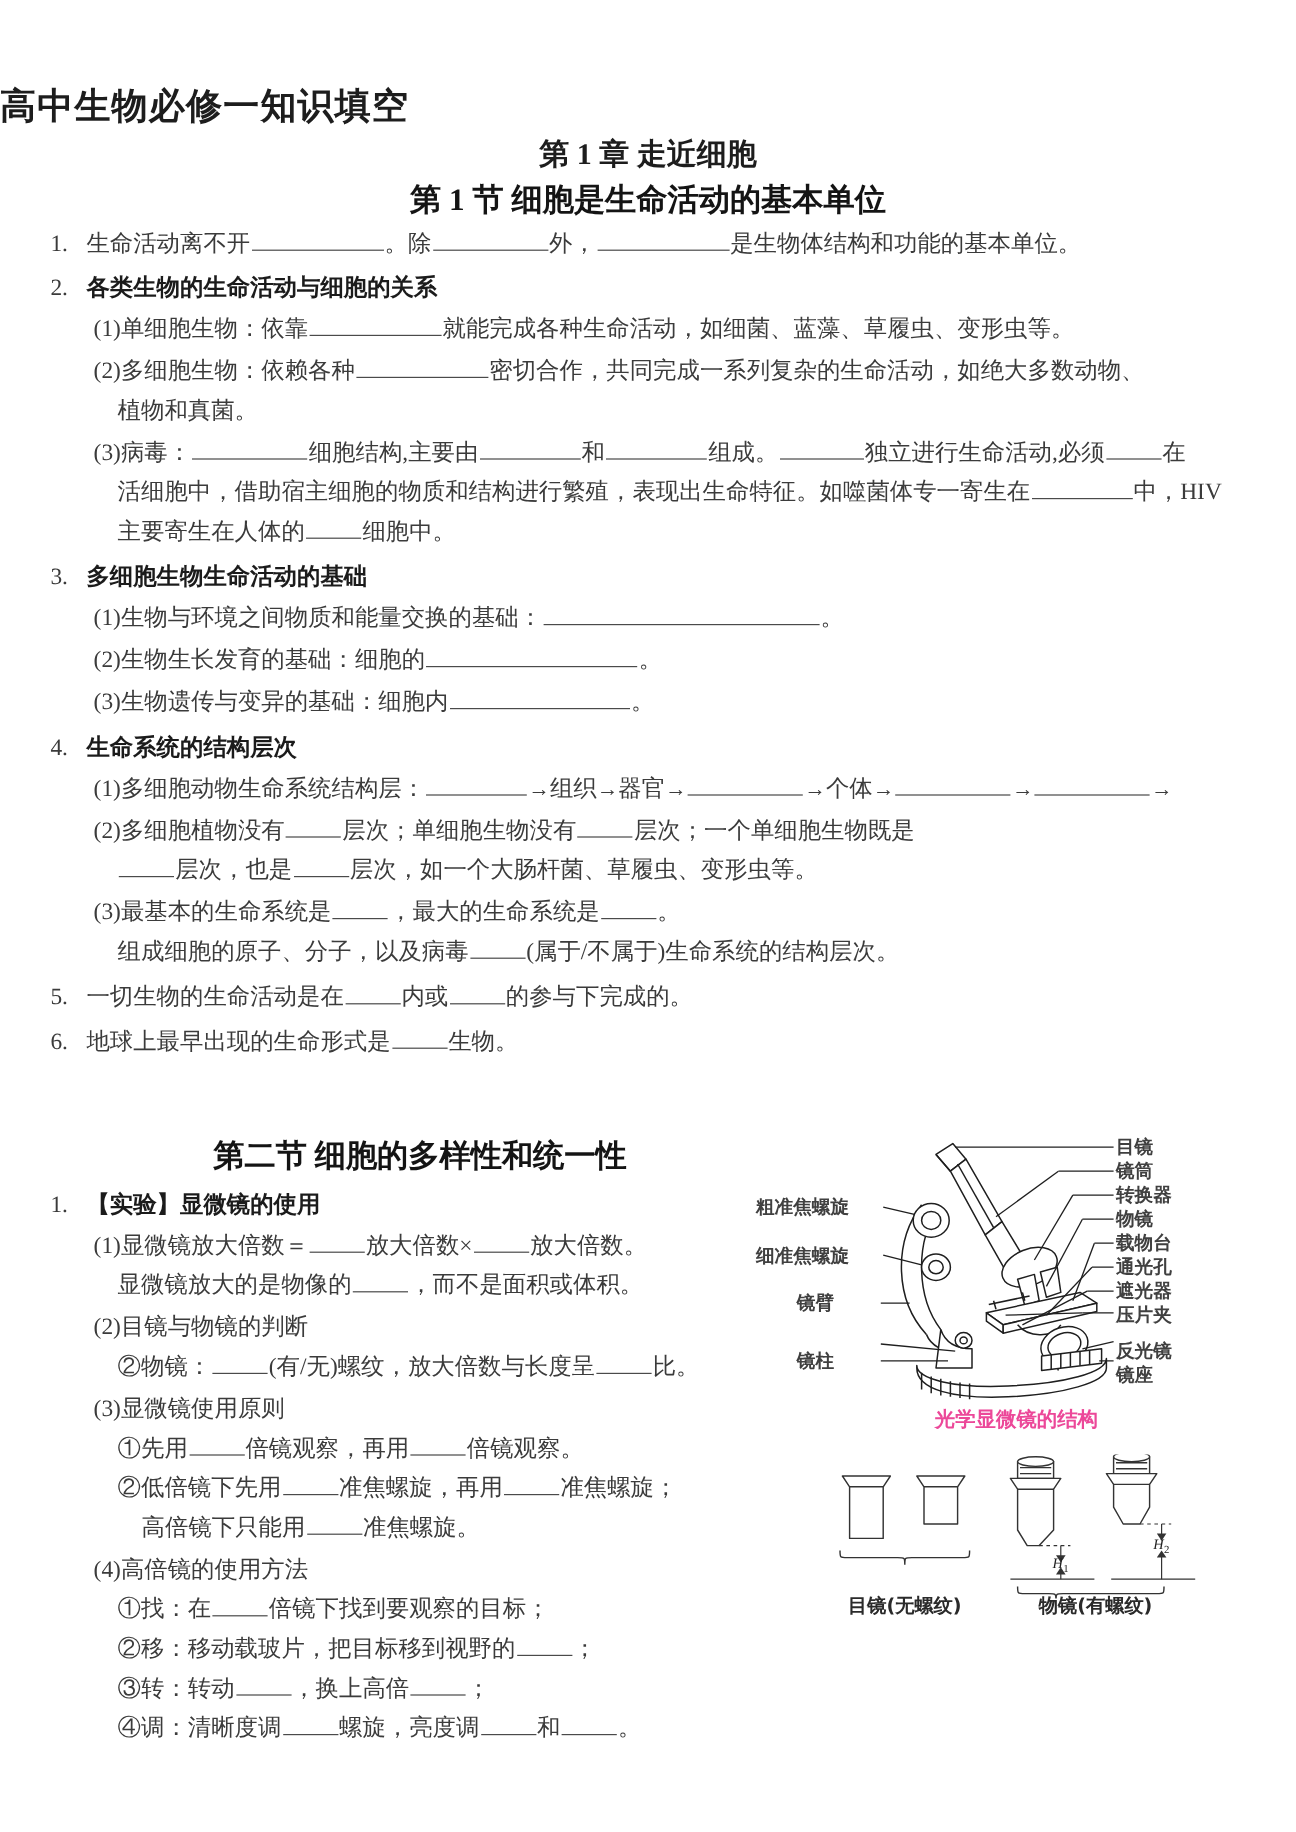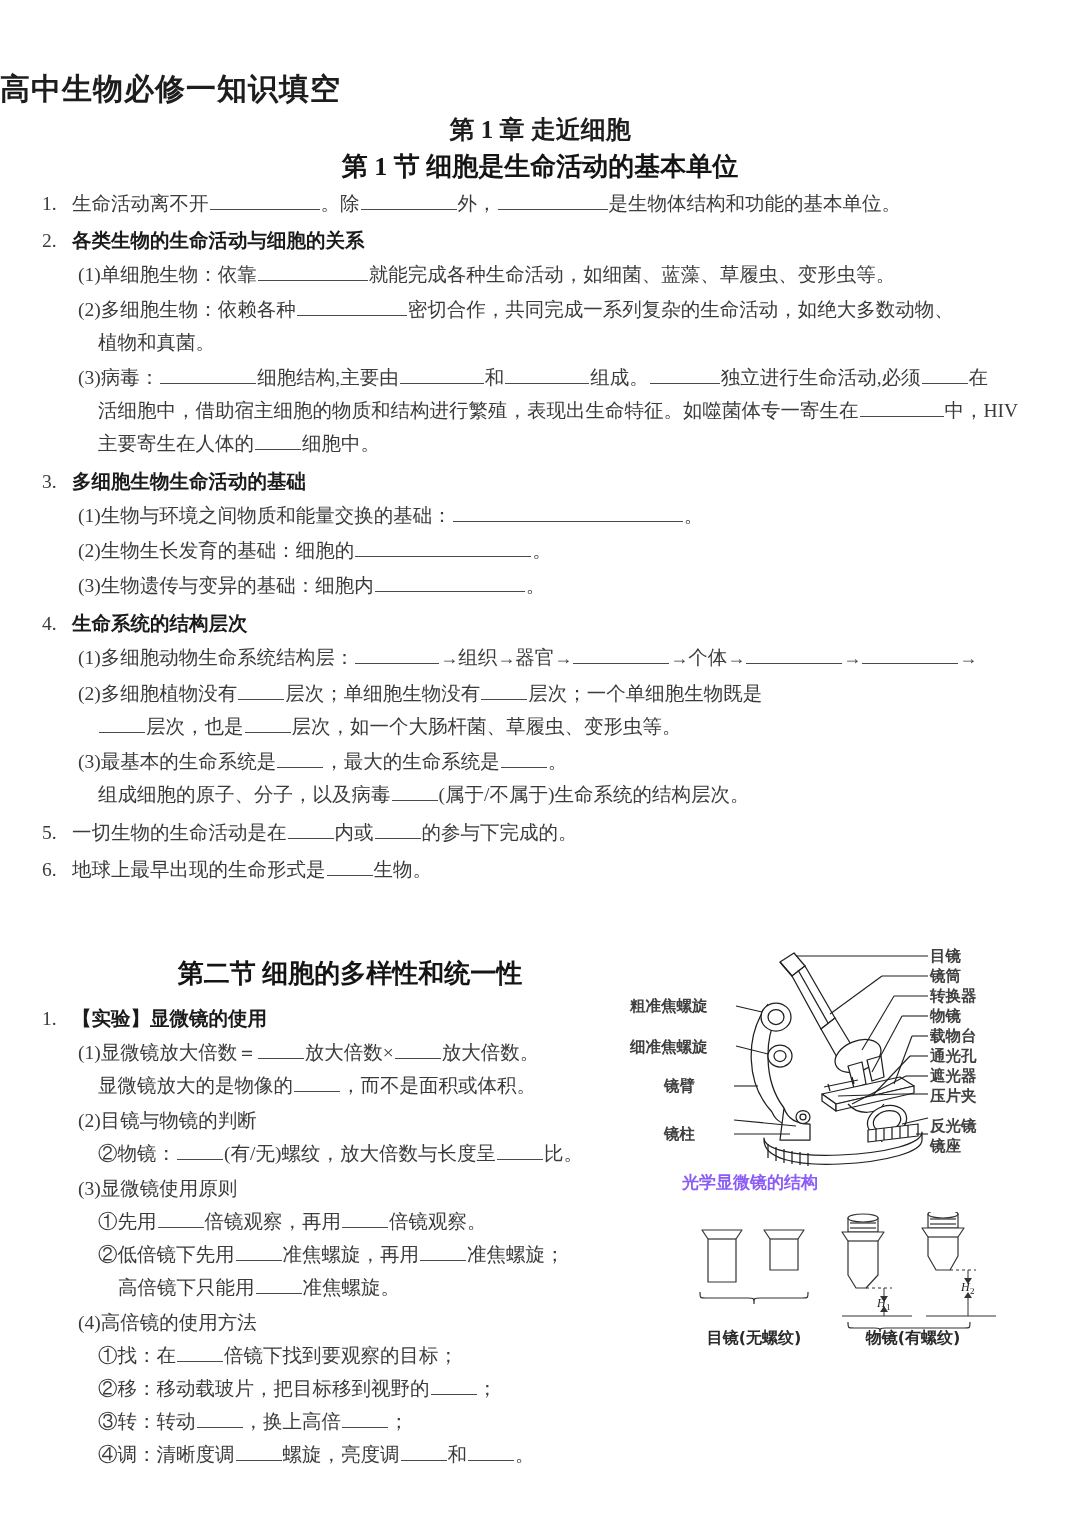--- a/index.html
+++ b/index.html
@@ -22,21 +22,21 @@
   .chapter-title{
     text-align:center;font-weight:bold;font-size:25px;color:#1d1d1d;
     margin:9px 0 0 0;line-height:1.15;
   }
   .section-title{
     text-align:center;font-weight:bold;font-size:26px;color:#141414;
     margin:7px 0 0 0;line-height:1.2;
   }
   .section2-title{
     font-weight:bold;font-size:26px;color:#141414;
-    margin:14px;line-height:1.2;text-align:center;
+    margin:4px;line-height:1.2;text-align:center;
   }
 
   
   .content{padding:0 42px 0 42px;box-sizing:border-box;}
   .q{
     font-size:19.5px;line-height:31px;margin:6px 0 0 0;
     display:flex;align-items:flex-start;
   }
   .q .num{width:30px;flex:0 0 30px;text-align:left;}
   .q .txt{flex:1;}
@@ -59,21 +59,21 @@
   .bl.w9{width:110px}
   .bl.w12{width:150px}
   .bl.w14{width:176px}
   .bl.w18{width:230px}
 
   
   .figure-col{
     position:absolute;left:672px;top:872px;width:340px;
   }
   .fig-caption{
-    text-align:left;font-size:17px;font-weight:bold;color:#8b5cf6;
+    text-align:center;font-size:17px;font-weight:bold;color:#ec4899;
     margin-top:2px;font-family:"DejaVu Sans","Liberation Sans",sans-serif;
   }
   .fig-lens{position:absolute;left:680px;top:1140px;width:320px;}
   .lens-caption{
     font-size:16px;font-weight:bold;color:#2a2a2a;
     font-family:"DejaVu Sans","Liberation Sans",sans-serif;
   }
   .mlabel{
     font-size:15.5px;font-weight:bold;color:#404040;
     font-family:"DejaVu Sans","Liberation Sans",sans-serif;

